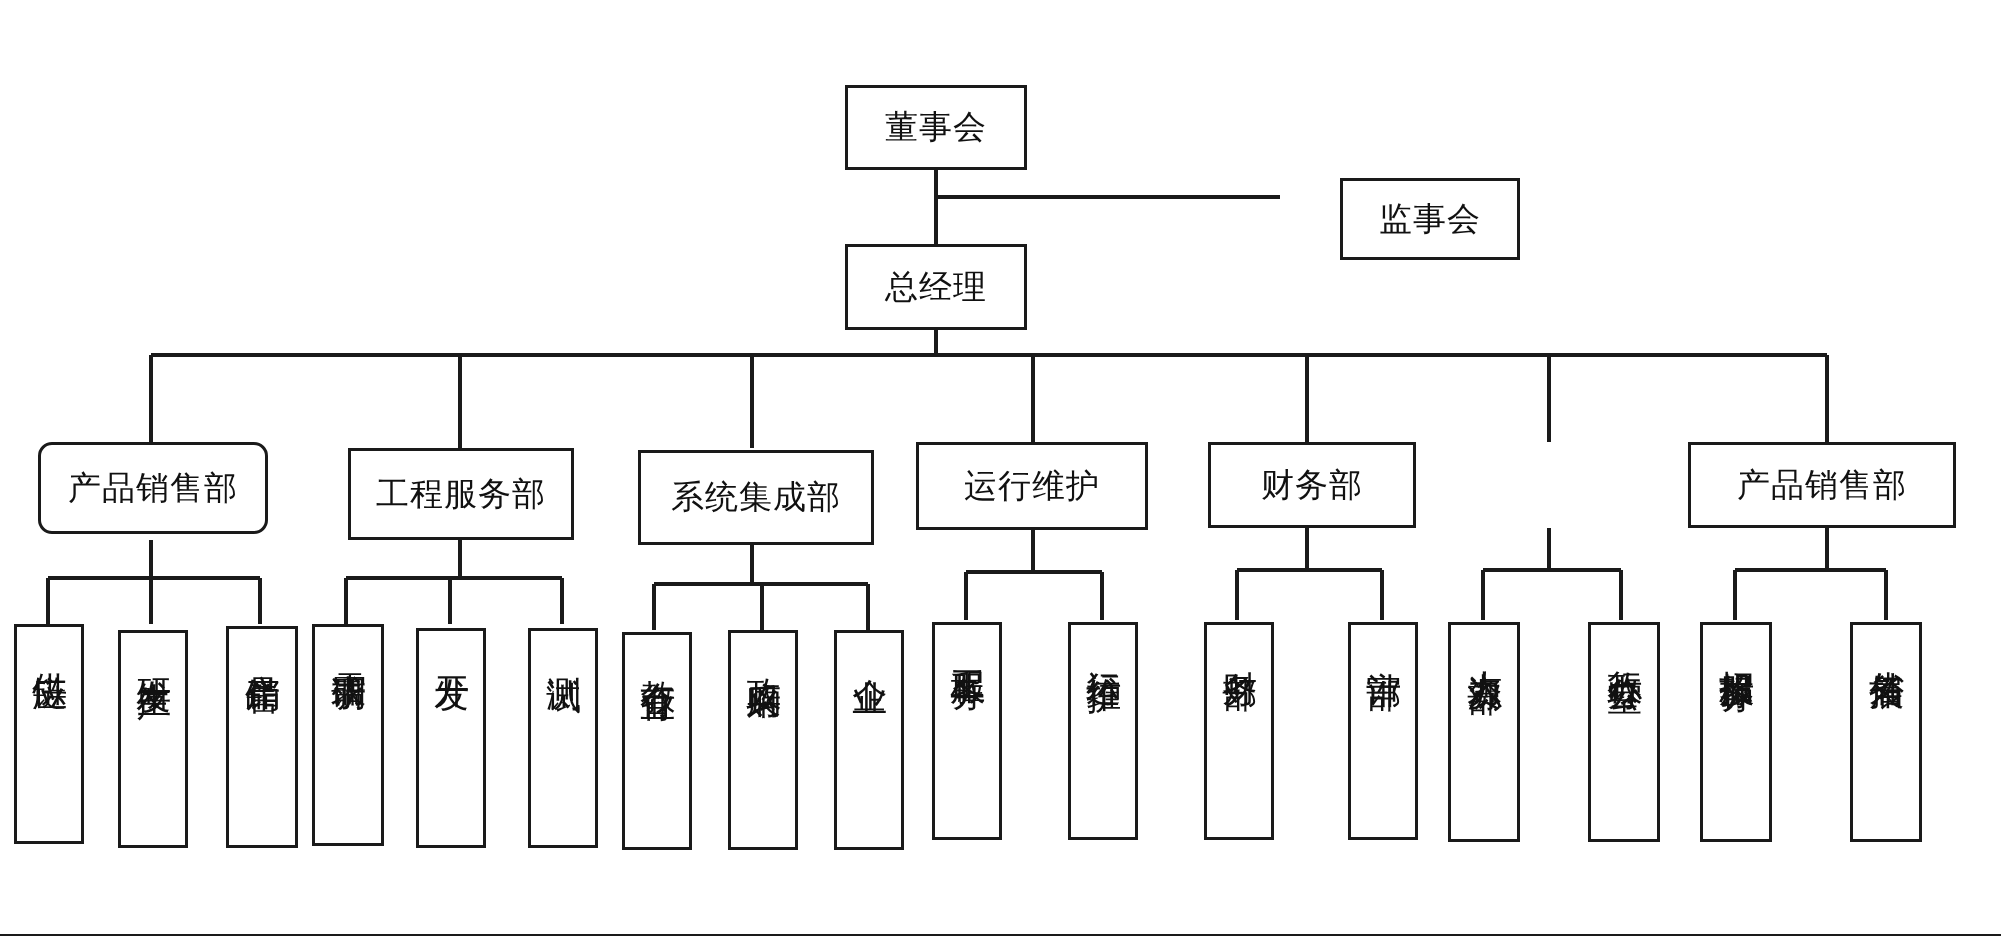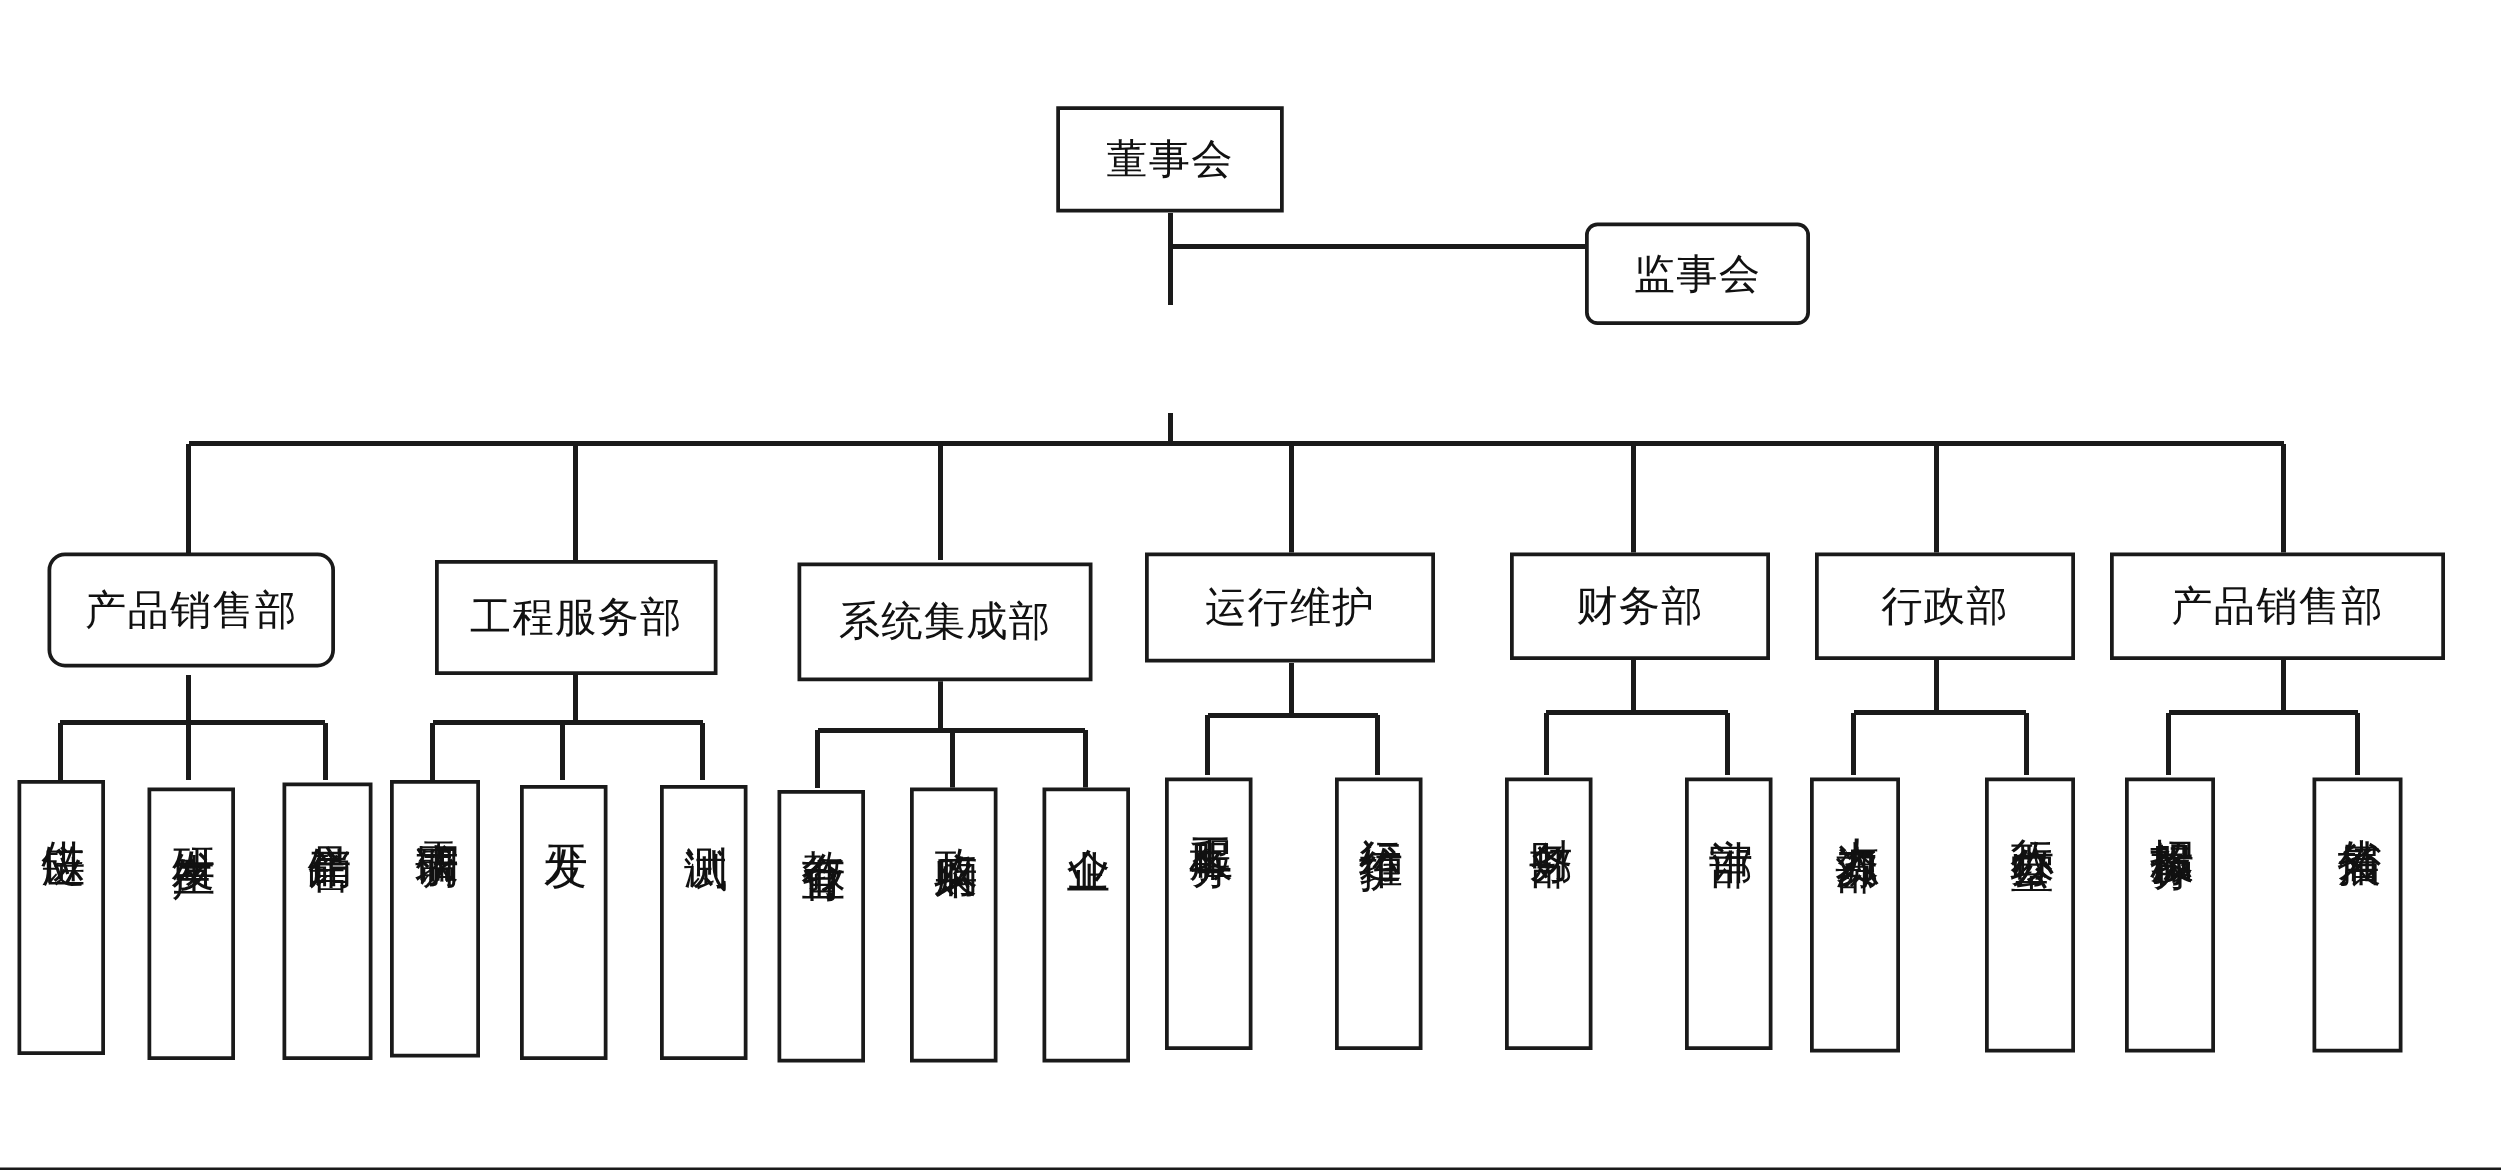--- a/index.html
+++ b/index.html
@@ -128,24 +128,27 @@
       <line x1="1735" y1="570" x2="1886" y2="570"></line>
       <line x1="1735" y1="570" x2="1735" y2="620"></line>
       <line x1="1886" y1="570" x2="1886" y2="620"></line>
     </g>
   </svg>
 
   <div class="node-box" style="left:845px; top:85px; width:182px; height:85px;">
     <span class="node-label-h">董事会</span>
   </div>
 
-  <div class="node-box" style="left:1268px; top:178px; width:180px; height:82px;border-radius:10px;">
+  <div class="node-box" style="left:1340px; top:178px; width:180px; height:82px;">
     <span class="node-label-h">监事会</span>
   </div>
 
+  <div class="node-box" style="left:845px; top:244px; width:182px; height:86px;">
+    <span class="node-label-h">总经理</span>
+  </div>
 
   <div class="node-box" style="left:38px; top:442px; width:230px; height:92px;border-radius:14px;">
     <span class="node-label-h">产品销售部</span>
   </div>
 
   <div class="node-box" style="left:348px; top:448px; width:226px; height:92px;">
     <span class="node-label-h">工程服务部</span>
   </div>
 
   <div class="node-box" style="left:638px; top:450px; width:236px; height:95px;">
@@ -153,23 +156,20 @@
   </div>
 
   <div class="node-box" style="left:916px; top:442px; width:232px; height:88px;">
     <span class="node-label-h">运行维护</span>
   </div>
 
   <div class="node-box" style="left:1208px; top:442px; width:208px; height:86px;">
     <span class="node-label-h">财务部</span>
   </div>
 
-  <div class="node-box" style="left:1452px; top:442px; width:208px; height:86px;">
-    <span class="node-label-h">行政部</span>
-  </div>
 
   <div class="node-box" style="left:1688px; top:442px; width:268px; height:86px;">
     <span class="node-label-h">产品销售部</span>
   </div>
 
   <div class="node-box vertical" style="left:14px; top:624px; width:70px; height:220px;">
     <span class="node-label-v">供应链</span>
   </div>
 
   <div class="node-box vertical" style="left:118px; top:630px; width:70px; height:218px;">

